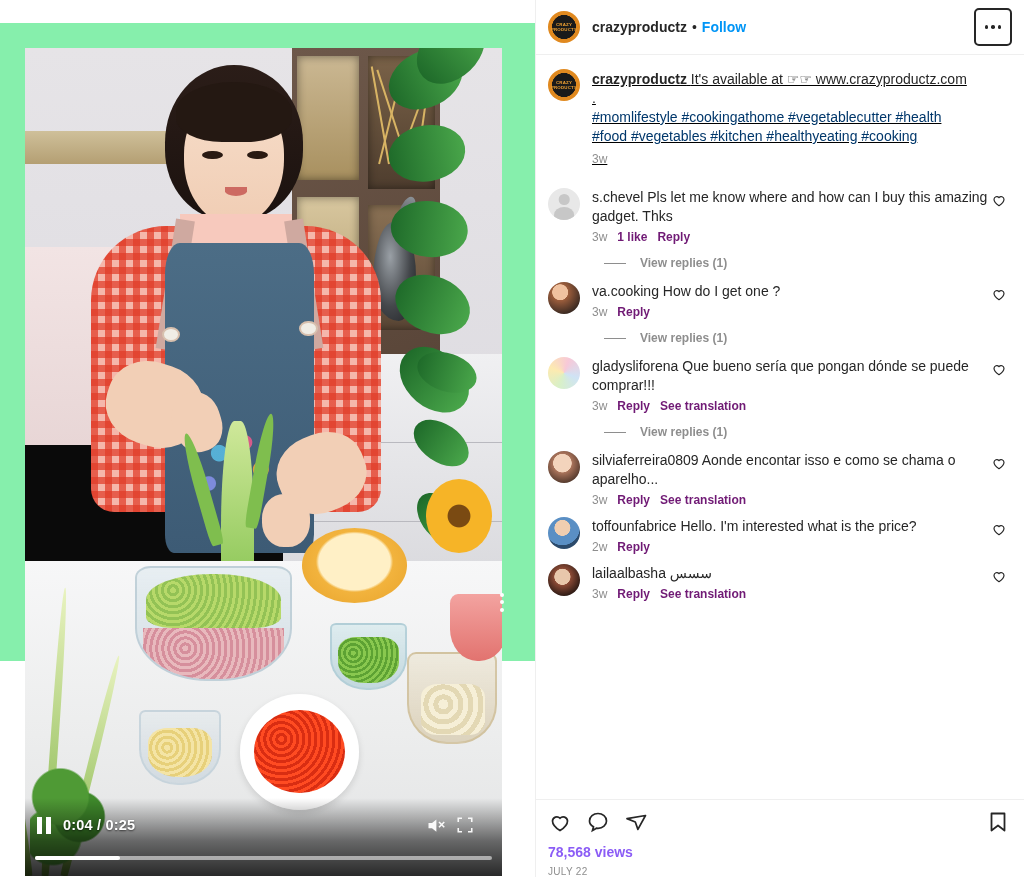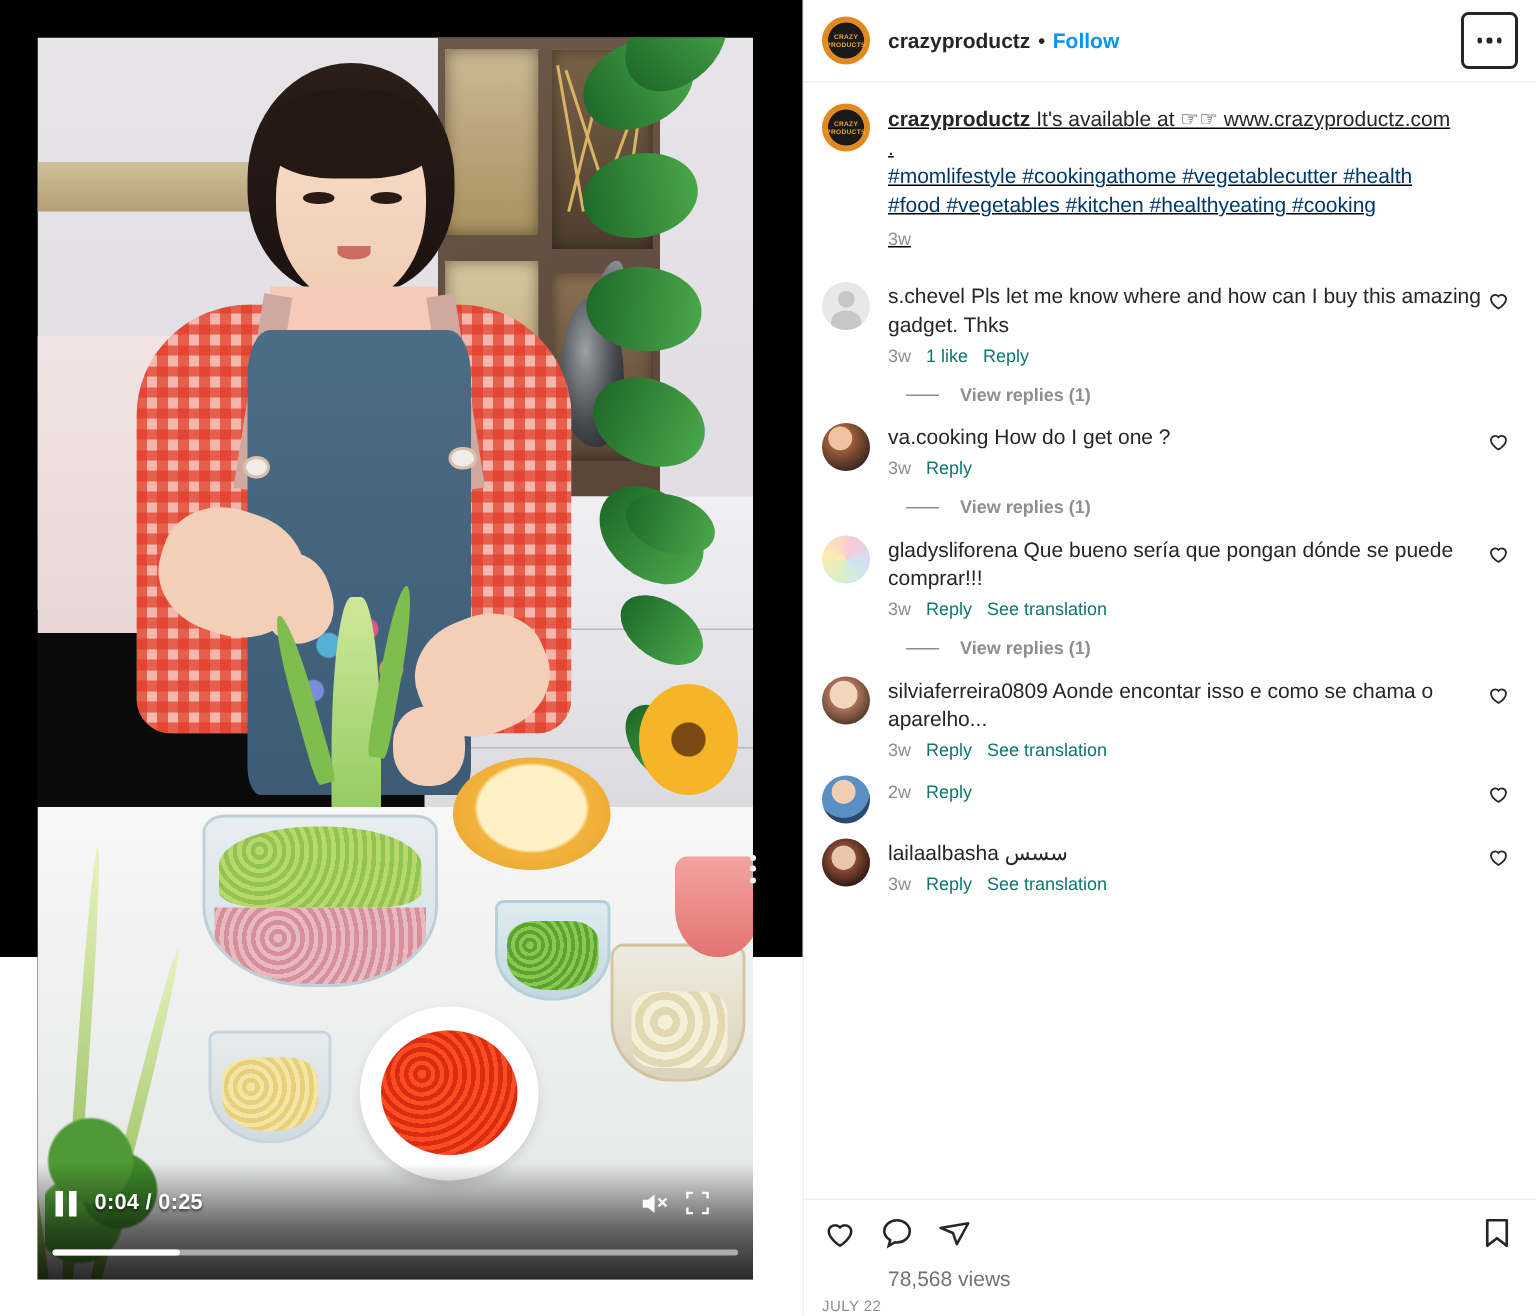--- a/index.html
+++ b/index.html
@@ -7,21 +7,21 @@
     width: 1024px; height: 877px;
     font-family: "Liberation Sans", sans-serif;
     background: #ffffff;
     overflow: hidden;
   }
   .app { display: flex; width: 1024px; height: 877px; }
 
   
   .media-pane {
     width: 535px; height: 638px;
-    background: #000000; position: relative; flex: 0 0 535px;
+    background: #86efac; position: relative; flex: 0 0 535px; margin-top: 23px;
   }
   .video-frame {
     position: absolute; left: 25px; top: 25px;
     width: 477px; height: 828px; overflow: hidden; background: #0a0a0a;
   }
   .scene { position: absolute; inset: 0; }
 
   
   .bg-wall { position:absolute; left:0; top:0; width:100%; height:46%;
     background: linear-gradient(180deg,#e6e4e7 0%,#e3e1e5 40%,#dedce1 100%); }
@@ -218,32 +218,32 @@
   .cap-text { font-size:14px; line-height:19px; color:#262626; }
   .cap-text b { font-weight:bold; }
   .tags { font-size:14px; line-height:19px; color:#00376b; }
   .meta { font-size:12px; color:#8e8e8e; margin-top:6px; }
 
   .cmt { display:flex; align-items:flex-start; margin-bottom:2px; padding-top:8px; }
   .cmt-body { margin-left:12px; flex:1 1 auto; min-width:0; }
   .cmt-text { font-size:14px; line-height:19px; color:#262626; }
   .cmt-text b { font-weight:normal; }
   .cmt-meta { font-size:12px; color:#8e8e8e; margin-top:4px; display:flex; gap:10px; align-items:center; }
-  .cmt-meta .act { font-weight:normal; color:#0f766e; cursor:pointer; }
+  .cmt-meta .act { font-weight:bold; color:#701a75; cursor:pointer; }
   .heart-sm { width:22px; flex:0 0 22px; padding-top:4px; display:flex; justify-content:center; cursor:pointer; }
   .replies { margin:12px 0 4px 56px; display:flex; align-items:center; gap:14px; cursor:pointer; }
   .replies .bar { width:22px; height:1px; background:#8e8e8e; display:block; }
   .replies span.lbl { font-size:12px; font-weight:bold; color:#8e8e8e; }
 
   .actions { border-top:1px solid #efefef; padding:10px 14px 0 12px; }
   .act-row { display:flex; align-items:center; }
   .act-left { display:flex; gap:14px; align-items:center; }
   .act-icon { cursor:pointer; display:flex; align-items:center; }
   .act-spacer { flex:1 1 auto; }
-  .views { font-size:14px; font-weight:normal; color:#737373; margin-top:10px;margin-left:44px; }
+  .views { font-size:14px; font-weight:bold; color:#8b5cf6; margin-top:10px; }
   .date { font-size:10px; color:#8e8e8e; letter-spacing:.3px; margin-top:6px; text-transform:uppercase; }
 
   .addbar { border-top:1px solid #efefef; height:52px; display:flex; align-items:center;
     padding:0 14px 0 12px; gap:12px; margin-top:12px; }
   .emoji-btn { cursor:pointer; display:flex; }
   .cmt-input { flex:1 1 auto; border:none; outline:none; font-size:14px; color:#262626;
     font-family:"Liberation Sans", sans-serif; background:transparent; }
   .cmt-input::placeholder { color:#8e8e8e; }
   .post-btn { color:#b2dffc; font-size:14px; font-weight:bold; cursor:pointer; }
 </style>
@@ -489,20 +489,21 @@
             </div>
             <div class="heart-sm">
               <svg width="16" height="16" viewBox="0 0 24 24" fill="none" stroke="#262626" stroke-width="1.8">
                 <path d="M12 20.5s-7.5-4.7-7.5-9.6A4.3 4.3 0 0 1 12 8.3a4.3 4.3 0 0 1 7.5 2.6c0 4.9-7.5 9.6-7.5 9.6z"></path>
               </svg>
             </div>
           </div>
           <div class="cmt">
             <div class="avatar av-d"></div>
             <div class="cmt-body">
+              <div class="cmt-text"><b>toffounfabrice</b> <span>Hello. I'm interested what is the price?</span></div>
               <div class="cmt-meta">
                 <span>2w</span>
                 <span class="act">Reply</span>
               </div>
             </div>
             <div class="heart-sm">
               <svg width="16" height="16" viewBox="0 0 24 24" fill="none" stroke="#262626" stroke-width="1.8">
                 <path d="M12 20.5s-7.5-4.7-7.5-9.6A4.3 4.3 0 0 1 12 8.3a4.3 4.3 0 0 1 7.5 2.6c0 4.9-7.5 9.6-7.5 9.6z"></path>
               </svg>
             </div>

